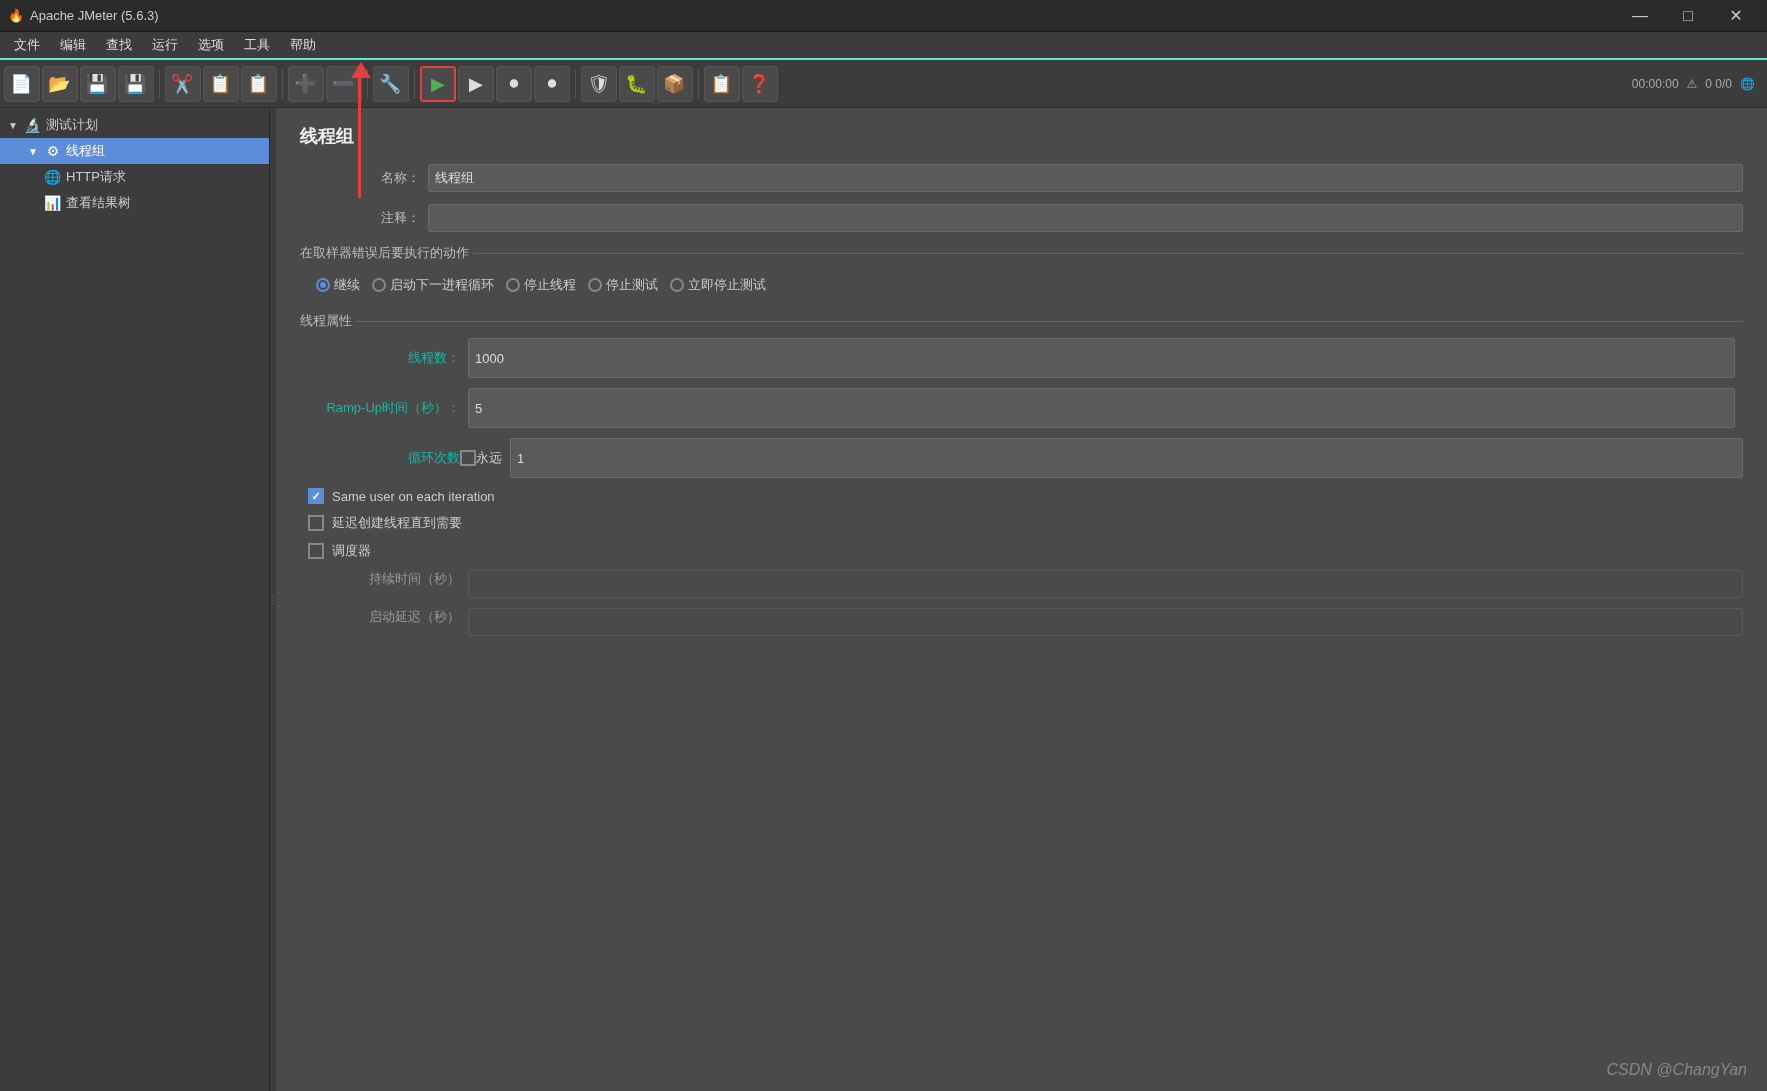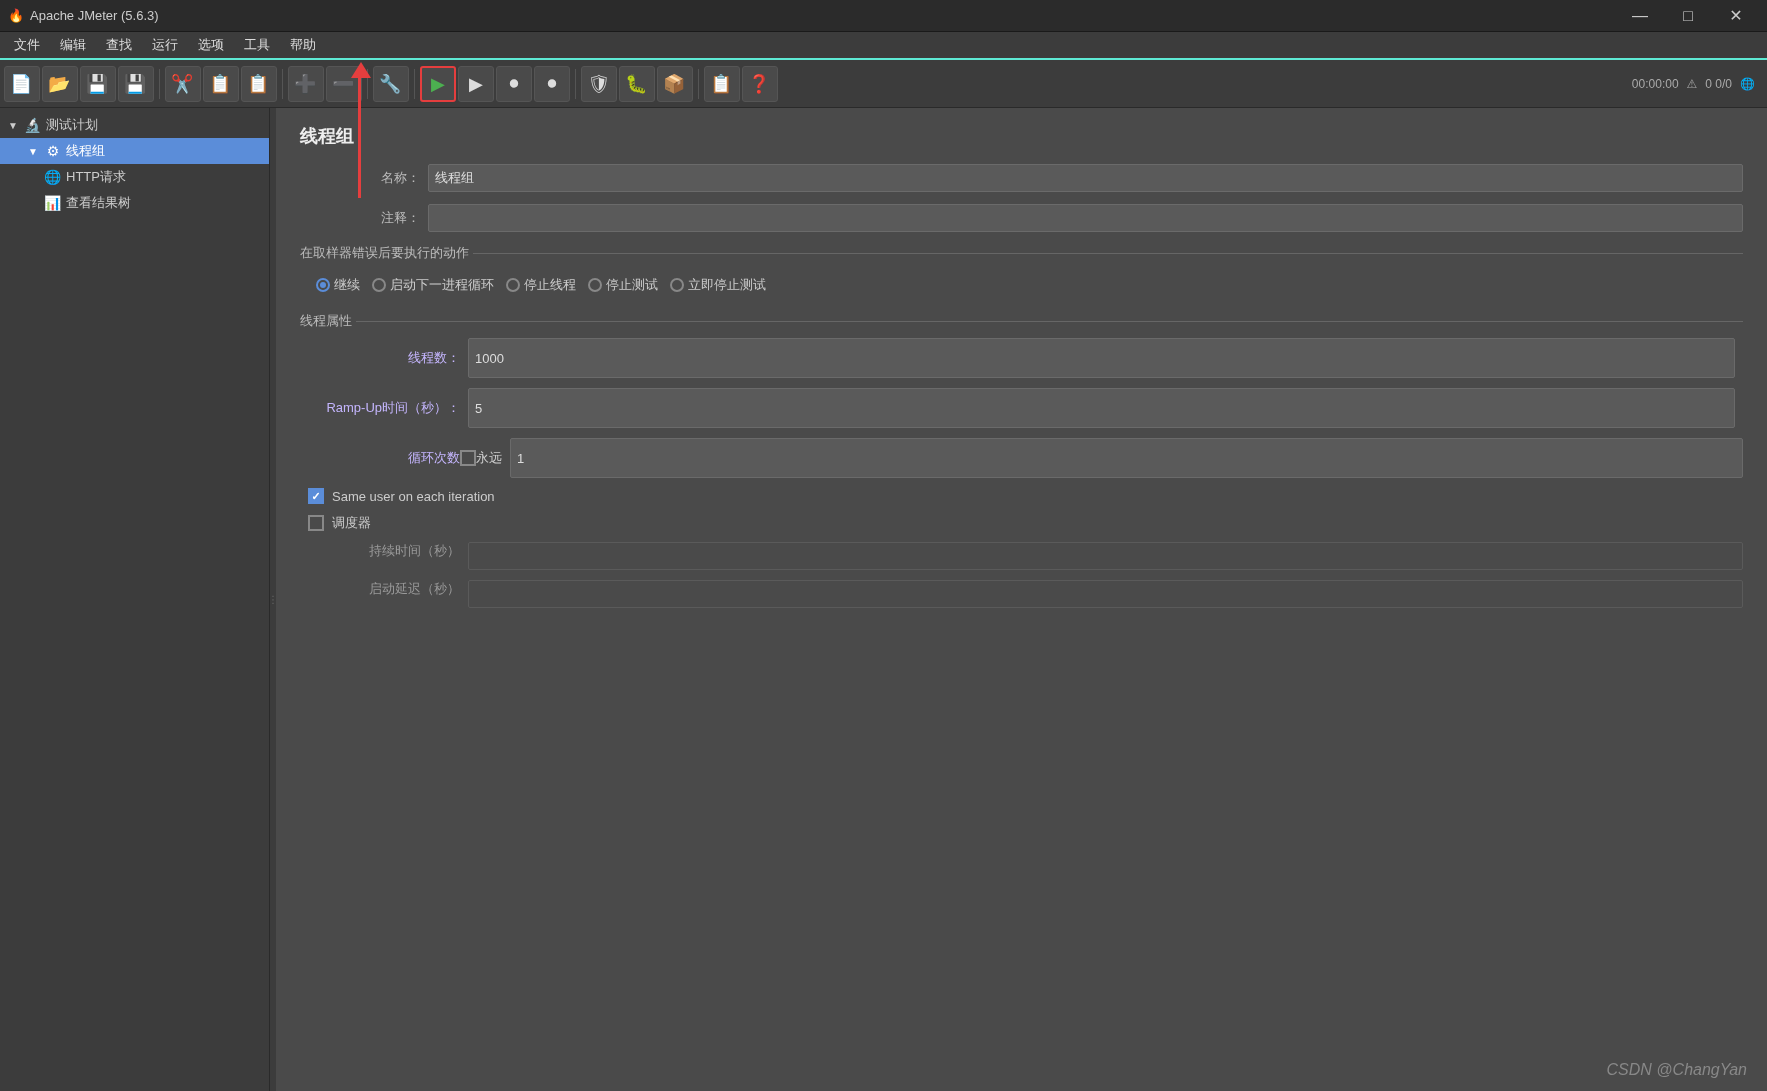--- a/index.html
+++ b/index.html
@@ -241,21 +241,21 @@
 
     
     .num-row {
       display: flex;
       align-items: center;
       margin-bottom: 10px;
       gap: 8px;
     }
     .num-label {
       min-width: 160px;
-      color: #c4b5fd;
+      color: #14b8a6;
       font-size: 13px;
       text-align: right;
       flex-shrink: 0;
     }
     .num-input {
       width: 200px;
       height: 40px;
       background: #5a5a5a;
       border: 1px solid #6a6a6a;
       color: #ddd;
@@ -516,20 +516,24 @@
       <div class="check-box"></div>
       <span style="color:#ccc; font-size:13px; margin-right:8px;">永远</span>
       <input class="num-input" type="text" style="flex: 1 1 0%;" value="1">
     </div>
 
     <div class="check-row">
       <div class="check-box checked"></div>
       <span class="check-label">Same user on each iteration</span>
     </div>
 
+    <div class="check-row">
+      <div class="check-box"></div>
+      <span class="check-label">延迟创建线程直到需要</span>
+    </div>
 
     <div class="check-row">
       <div class="check-box"></div>
       <span class="check-label">调度器</span>
     </div>
 
     <div class="duration-row">
       <span class="duration-label">持续时间（秒）</span>
       <input class="duration-input" type="text" style="background: rgb(74, 74, 74); border-color: rgb(90, 90, 90);">
     </div>

